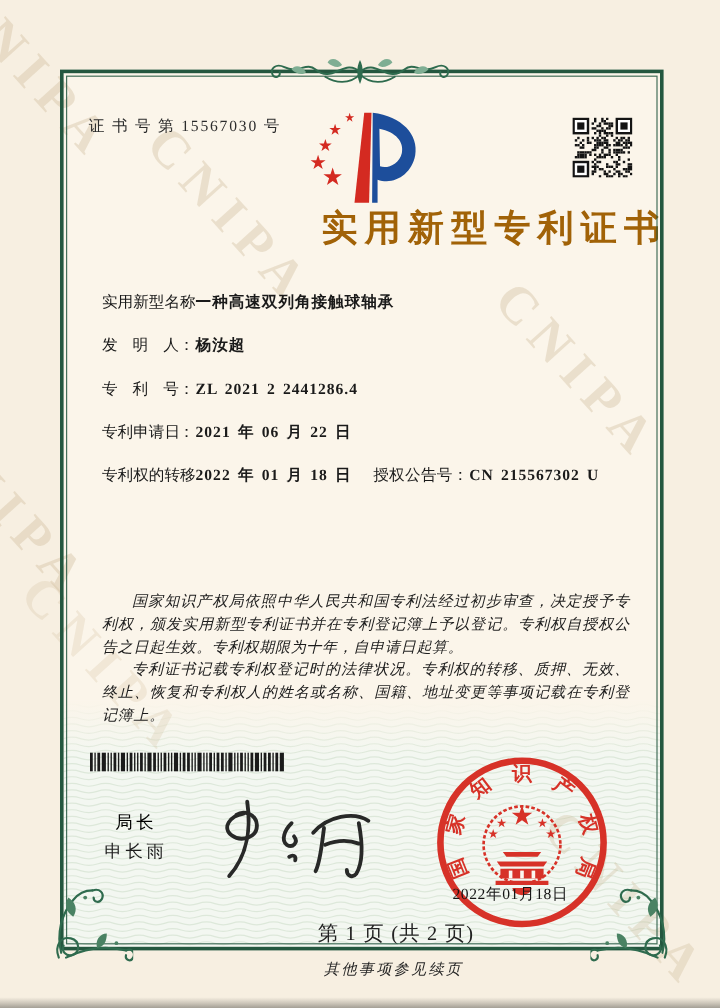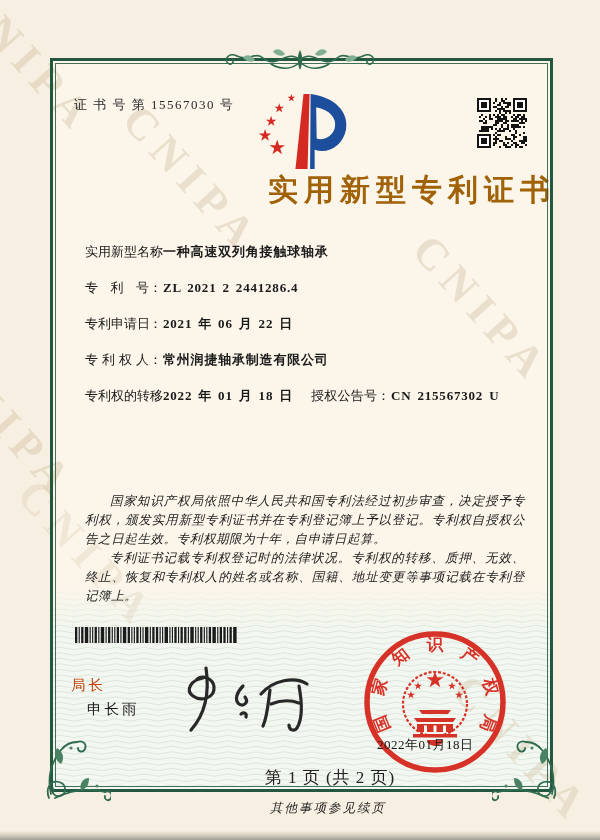--- a/index.html
+++ b/index.html
@@ -47,21 +47,21 @@
   .fvalue{letter-spacing:.8px;word-spacing:2px;vertical-align:top;font-weight:bold;}
   .fvalue.w1{display:inline-block;width:148px;}
 
   
   .legal{position:absolute;left:85px;top:492px;width:440px;z-index:3;font-size:12.5px;
     line-height:19px;color:#1c1c1c;font-style:italic;letter-spacing:.6px;text-align:justify;}
   .legal p{margin:0;text-indent:2em;}
 
   .barcode{position:absolute;left:75px;top:627px;width:165px;height:16px;z-index:3;}
 
-  .officer-title{position:absolute;left:71px;top:676px;font-size:14.5px;letter-spacing:3px;color:#c2410c;
+  .officer-title{position:absolute;left:96px;top:676px;font-size:14.5px;letter-spacing:3px;color:#000000;
     font-family:"Liberation Sans","DejaVu Sans",sans-serif;z-index:3;}
   .officer-name{position:absolute;left:87px;top:700px;font-size:14.5px;letter-spacing:3px;color:#1d1d1d;
     font-family:Liberation Mono, monospace;z-index:3;}
   .signature{position:absolute;left:173px;top:660px;width:140px;height:75px;z-index:3;}
 
   .seal{position:absolute;left:361px;top:628px;width:148px;height:148px;z-index:3;opacity:.95;}
   .seal-date{position:absolute;left:377px;top:736px;font-size:13px;letter-spacing:.5px;color:#161616;z-index:4;white-space:nowrap;}
 
   .page-num{position:absolute;left:0;top:766px;width:600px;text-align:center;font-size:17px;
     letter-spacing:1px;color:#222;z-index:3;padding-left:30px;}
@@ -397,27 +397,27 @@
       <rect x="4" y="40" width="6" height="6" fill="#141414"></rect>
     </svg>
 
   <div class="title">实用新型专利证书</div>
 
   <div class="fields">
     <div class="frow">
       <span class="flabel">实用新型名称</span><span class="fcolon">：</span><span class="fvalue">一种高速双列角接触球轴承</span>
     </div>
     <div class="frow">
+      <span class="flabel">发明人</span><span class="fcolon">：</span><span class="fvalue">杨汝超</span>
+    </div>
+    <div class="frow">
       <span class="flabel">专利号</span><span class="fcolon">：</span><span class="fvalue">ZL 2021 2 2441286.4</span>
     </div>
     <div class="frow">
       <span class="flabel">专利申请日</span><span class="fcolon">：</span><span class="fvalue">2021 年 06 月 22 日</span>
-    </div>
-    <div class="frow">
-      <span class="flabel">专利权人</span><span class="fcolon">：</span><span class="fvalue">常州润捷轴承制造有限公司</span>
     </div>
     <div class="frow">
       <span class="flabel">专利权的转移</span><span class="fcolon">：</span><span class="fvalue w1">2022 年 01 月 18 日</span><span class="flabel2">授权公告号</span><span class="fcolon">：</span><span class="fvalue">CN 215567302 U</span>
     </div>
   </div>
 
   <div class="legal">
     <p>国家知识产权局依照中华人民共和国专利法经过初步审查，决定授予专利权，颁发实用新型专利证书并在专利登记簿上予以登记。专利权自授权公告之日起生效。专利权期限为十年，自申请日起算。</p>
     <p>专利证书记载专利权登记时的法律状况。专利权的转移、质押、无效、终止、恢复和专利权人的姓名或名称、国籍、地址变更等事项记载在专利登记簿上。</p>
   </div>

